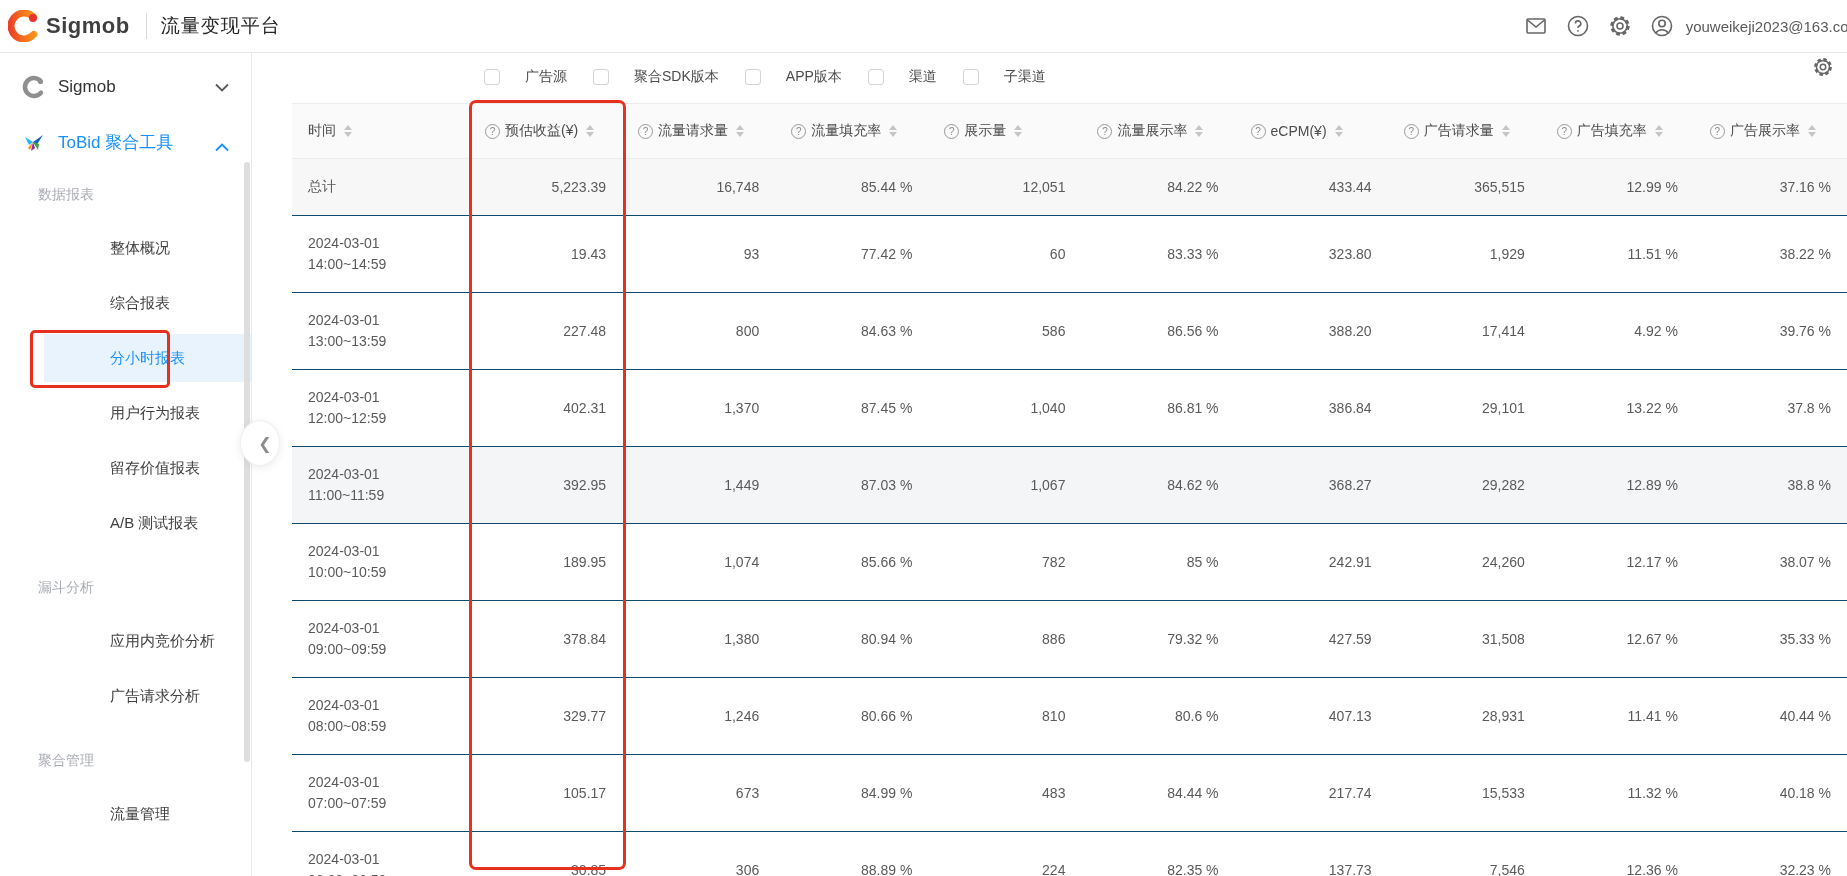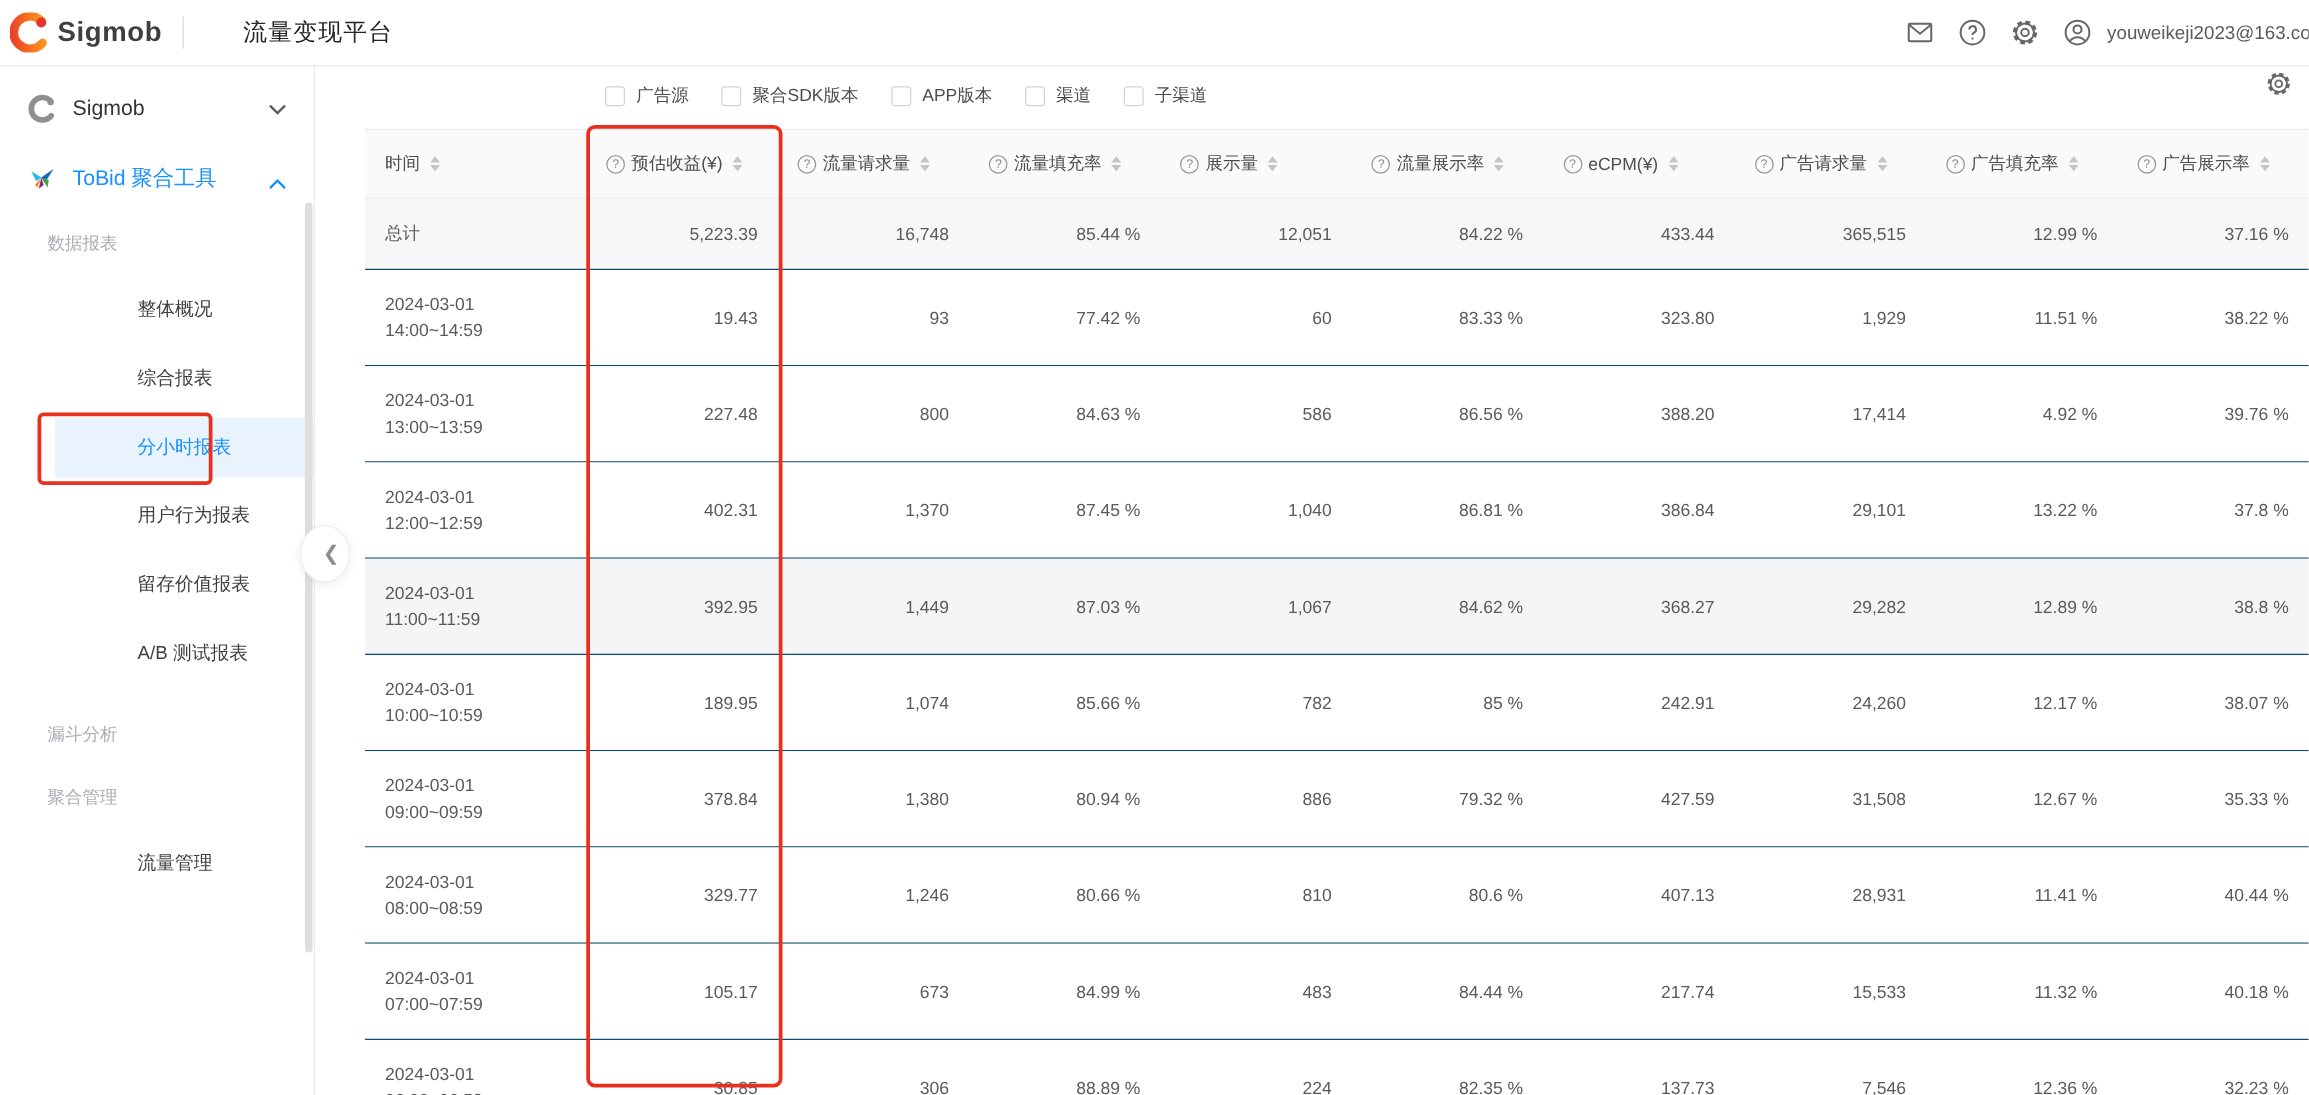--- a/index.html
+++ b/index.html
@@ -8,21 +8,21 @@
     background:#fff;font-family:"Liberation Sans","DejaVu Sans",sans-serif;
     color:#4c4c4c;-webkit-font-smoothing:antialiased;
   }
   
   .topbar{position:absolute;left:0;top:0;width:100%;height:52px;background:#fff;
     border-bottom:1px solid #e7e7e7;display:flex;align-items:center;z-index:10;}
   .topbar-left{display:flex;align-items:center;padding-left:8px;}
   .logo-mark{width:32px;height:32px;display:inline-block;}
   .logo-text{font-size:22px;font-weight:bold;color:#3f3f3f;margin-left:6px;letter-spacing:.5px;}
   .topbar-divider{width:1px;height:26px;background:#d9d9d9;margin:0 14px 0 16px;}
-  .product-title{font-size:19px;color:#262626;letter-spacing:1px;margin-left:34px;}
+  .product-title{font-size:19px;color:#262626;letter-spacing:1px;}
   .topbar-right{position:absolute;right:-14px;top:0;height:52px;display:flex;align-items:center;gap:18px;white-space:nowrap;}
   .tb-icon{width:24px;height:24px;display:inline-flex;align-items:center;justify-content:center;cursor:pointer;}
   .tb-email{font-size:15px;color:#5a5a5a;margin-left:-6px;}
   
   .sidebar{position:absolute;left:0;top:52px;bottom:0;width:252px;background:#fff;
     border-right:1px solid #e9e9e9;box-sizing:border-box;z-index:2;}
   .side-scroll{position:absolute;left:244px;top:110px;width:6px;height:600px;background:#dedede;border-radius:3px;}
   .side-row{display:flex;align-items:center;height:30px;padding:0 22px 0 22px;cursor:pointer;}
   .side-row.account{margin-top:20px;}
   .side-row.tool{margin-top:22px;align-items:flex-end;}
@@ -36,21 +36,21 @@
     margin-bottom:7px;cursor:pointer;}
   .side-item.active{background:var(--active-item-bg,#e8f3fd);color:var(--accent,#1890ff);}
   .collapse-handle{position:absolute;left:240px;top:420px;width:38px;height:44px;background:#fff;
     border:1px solid #eee;border-radius:50%;box-shadow:0 2px 8px rgba(0,0,0,.08);
     display:flex;align-items:center;justify-content:center;z-index:4;cursor:pointer;
     color:#8c8c8c;font-size:16px;}
   .collapse-handle span{margin-left:10px;}
   
   .main{position:absolute;left:252px;top:52px;right:0;bottom:0;background:#fff;}
   .filter-row{height:50px;display:flex;align-items:center;gap:26px;padding-left:232px;}
-  .cb{display:inline-flex;align-items:center;gap:9px;cursor:pointer;}
+  .cb{display:inline-flex;align-items:center;gap:25px;cursor:pointer;}
   .cbbox{width:16px;height:16px;border:1px solid #d4d4d4;border-radius:3px;background:#fff;box-sizing:border-box;}
   .cbtxt{font-size:14px;color:#4c4c4c;}
   .settings-gear{position:absolute;right:13px;top:4px;width:22px;height:22px;cursor:pointer;
     display:flex;align-items:center;justify-content:center;}
   
   .table{margin-left:40px;margin-top:1px;--cols:177px repeat(9,1fr);}
   .thead{display:grid;grid-template-columns:var(--cols);height:54px;align-items:center;
     background:var(--header-bg,#fafafa);border-top:1px solid #ececec;border-bottom:1px solid #ececec;}
   .th{display:flex;align-items:center;gap:5px;padding:0 16px;font-size:14px;color:#4c4c4c;
     white-space:nowrap;overflow:hidden;cursor:pointer;}
@@ -164,20 +164,24 @@
       <div class="side-section-title">数据报表</div>
       <div class="side-items">
         <div class="side-item">整体概况</div>
         <div class="side-item">综合报表</div>
         <div class="side-item active">分小时报表</div>
         <div class="side-item">用户行为报表</div>
         <div class="side-item">留存价值报表</div>
         <div class="side-item">A/B 测试报表</div>
       </div>
       <div class="side-section-title">漏斗分析</div>
+      <div class="side-items">
+        <div class="side-item">应用内竞价分析</div>
+        <div class="side-item">广告请求分析</div>
+      </div>
       <div class="side-section-title">聚合管理</div>
       <div class="side-items">
         <div class="side-item">流量管理</div>
       </div>
     </nav>
   <div class="side-scroll"></div>
 </aside>
 
 <div class="collapse-handle">
   <span>❮</span>

